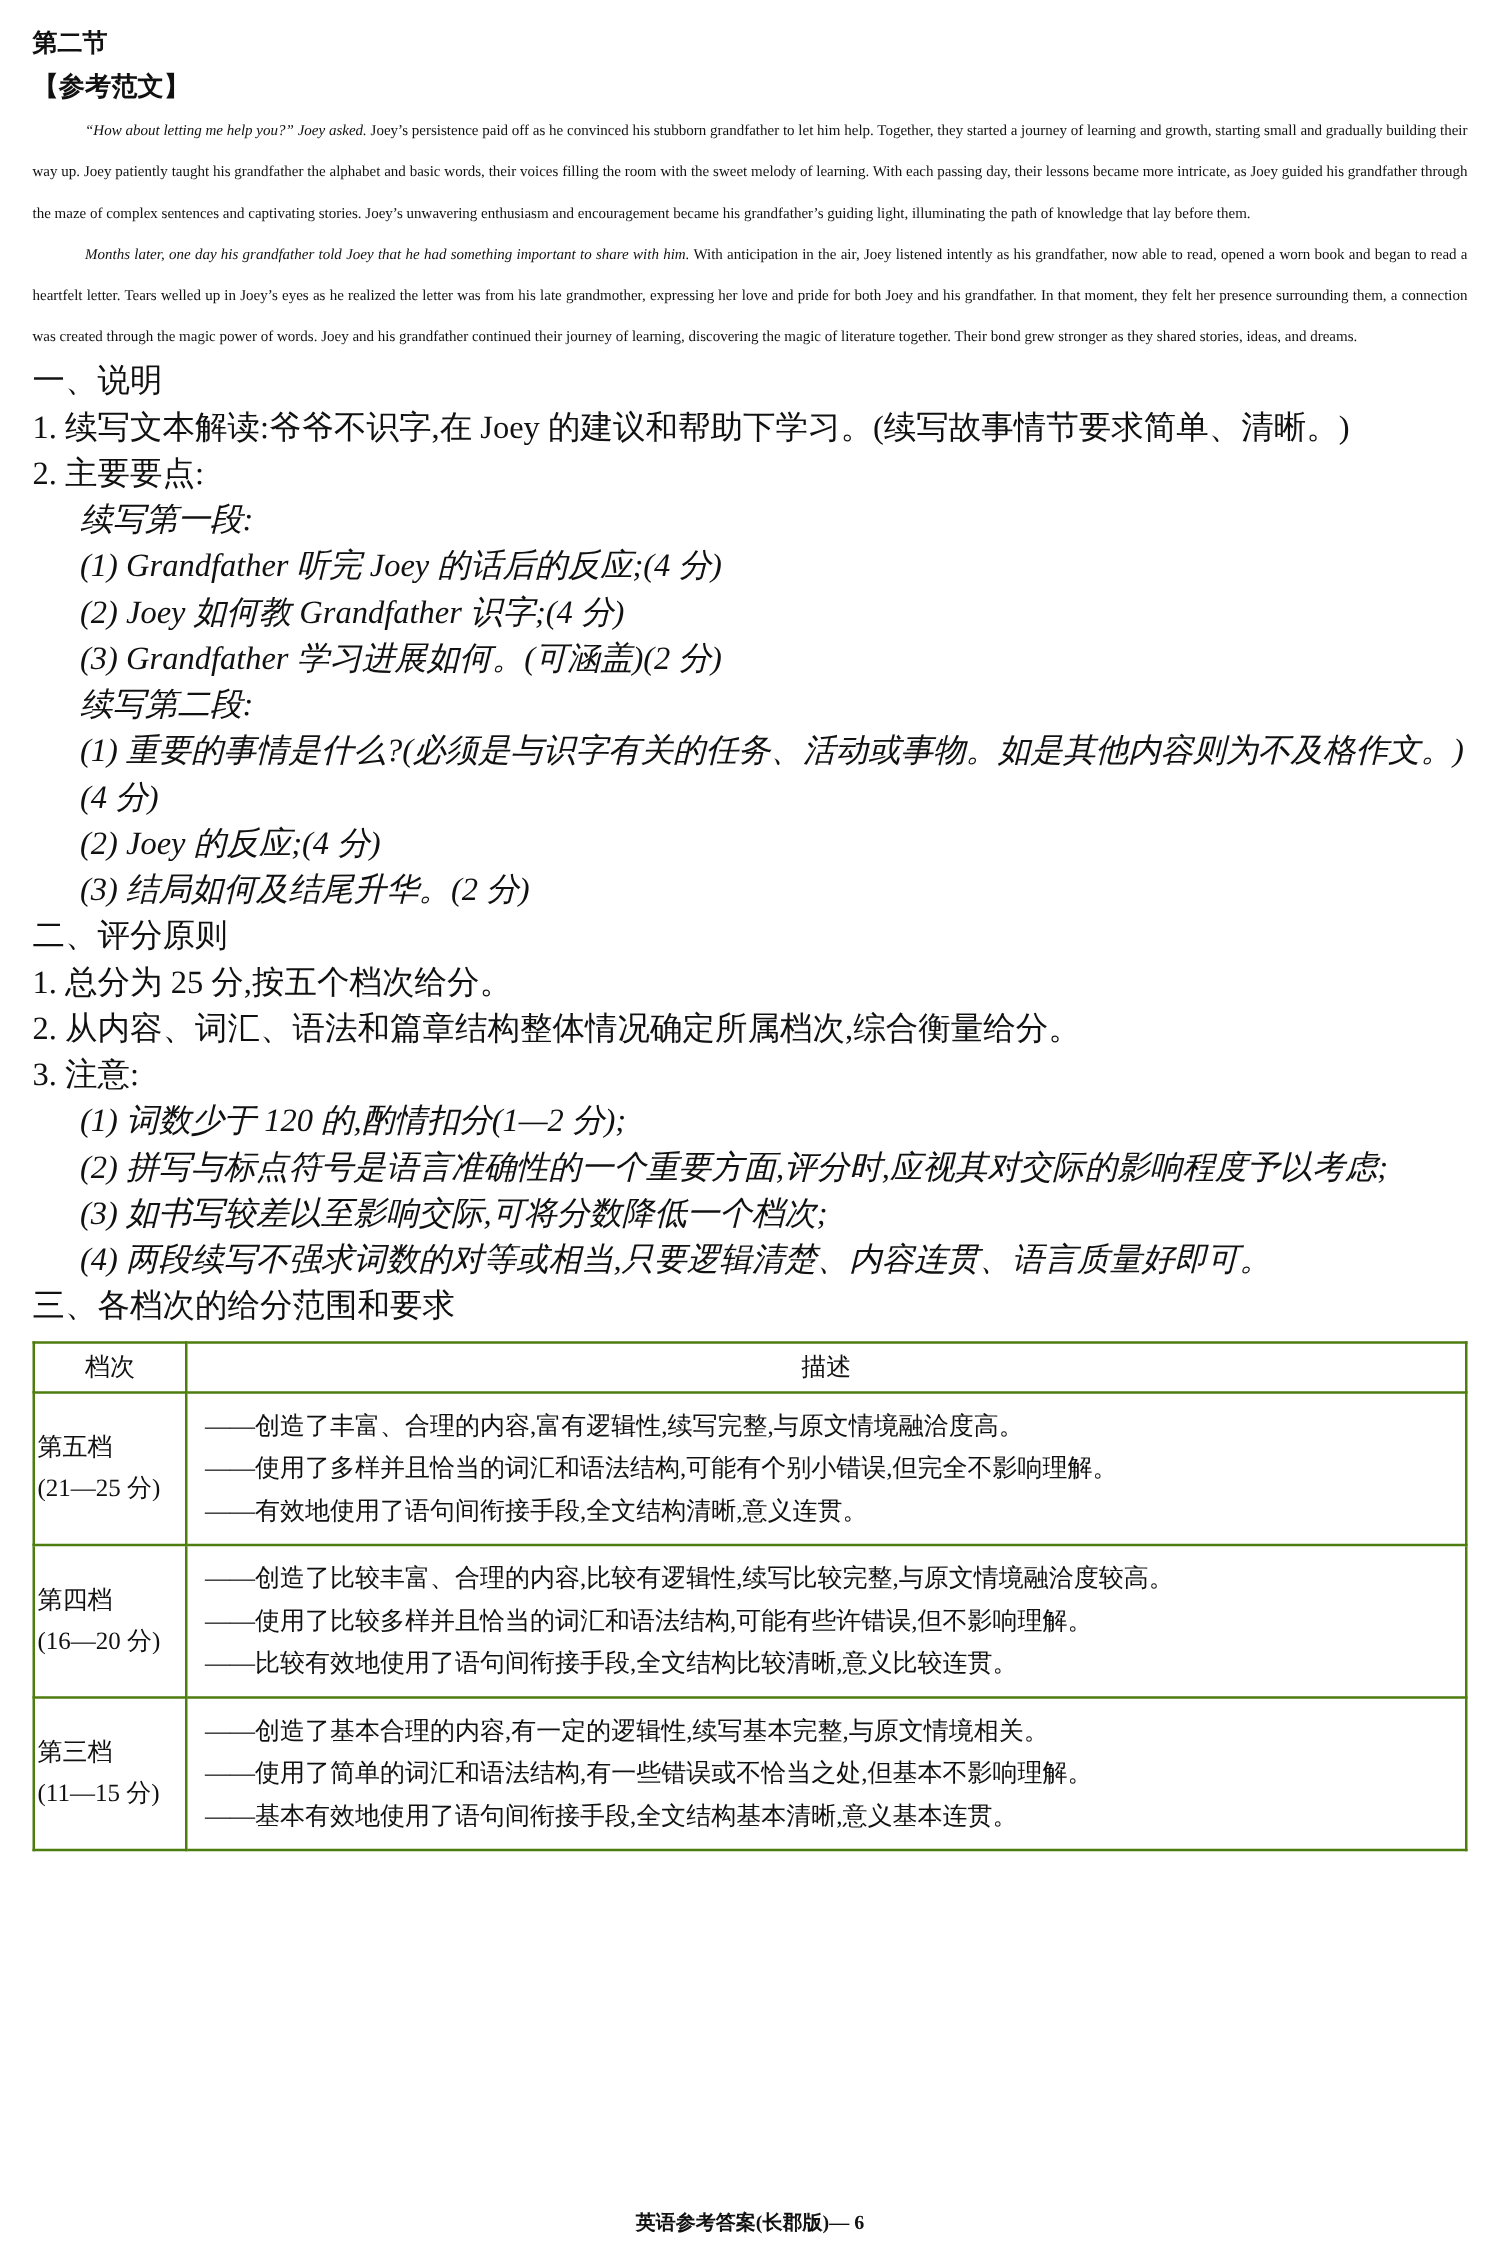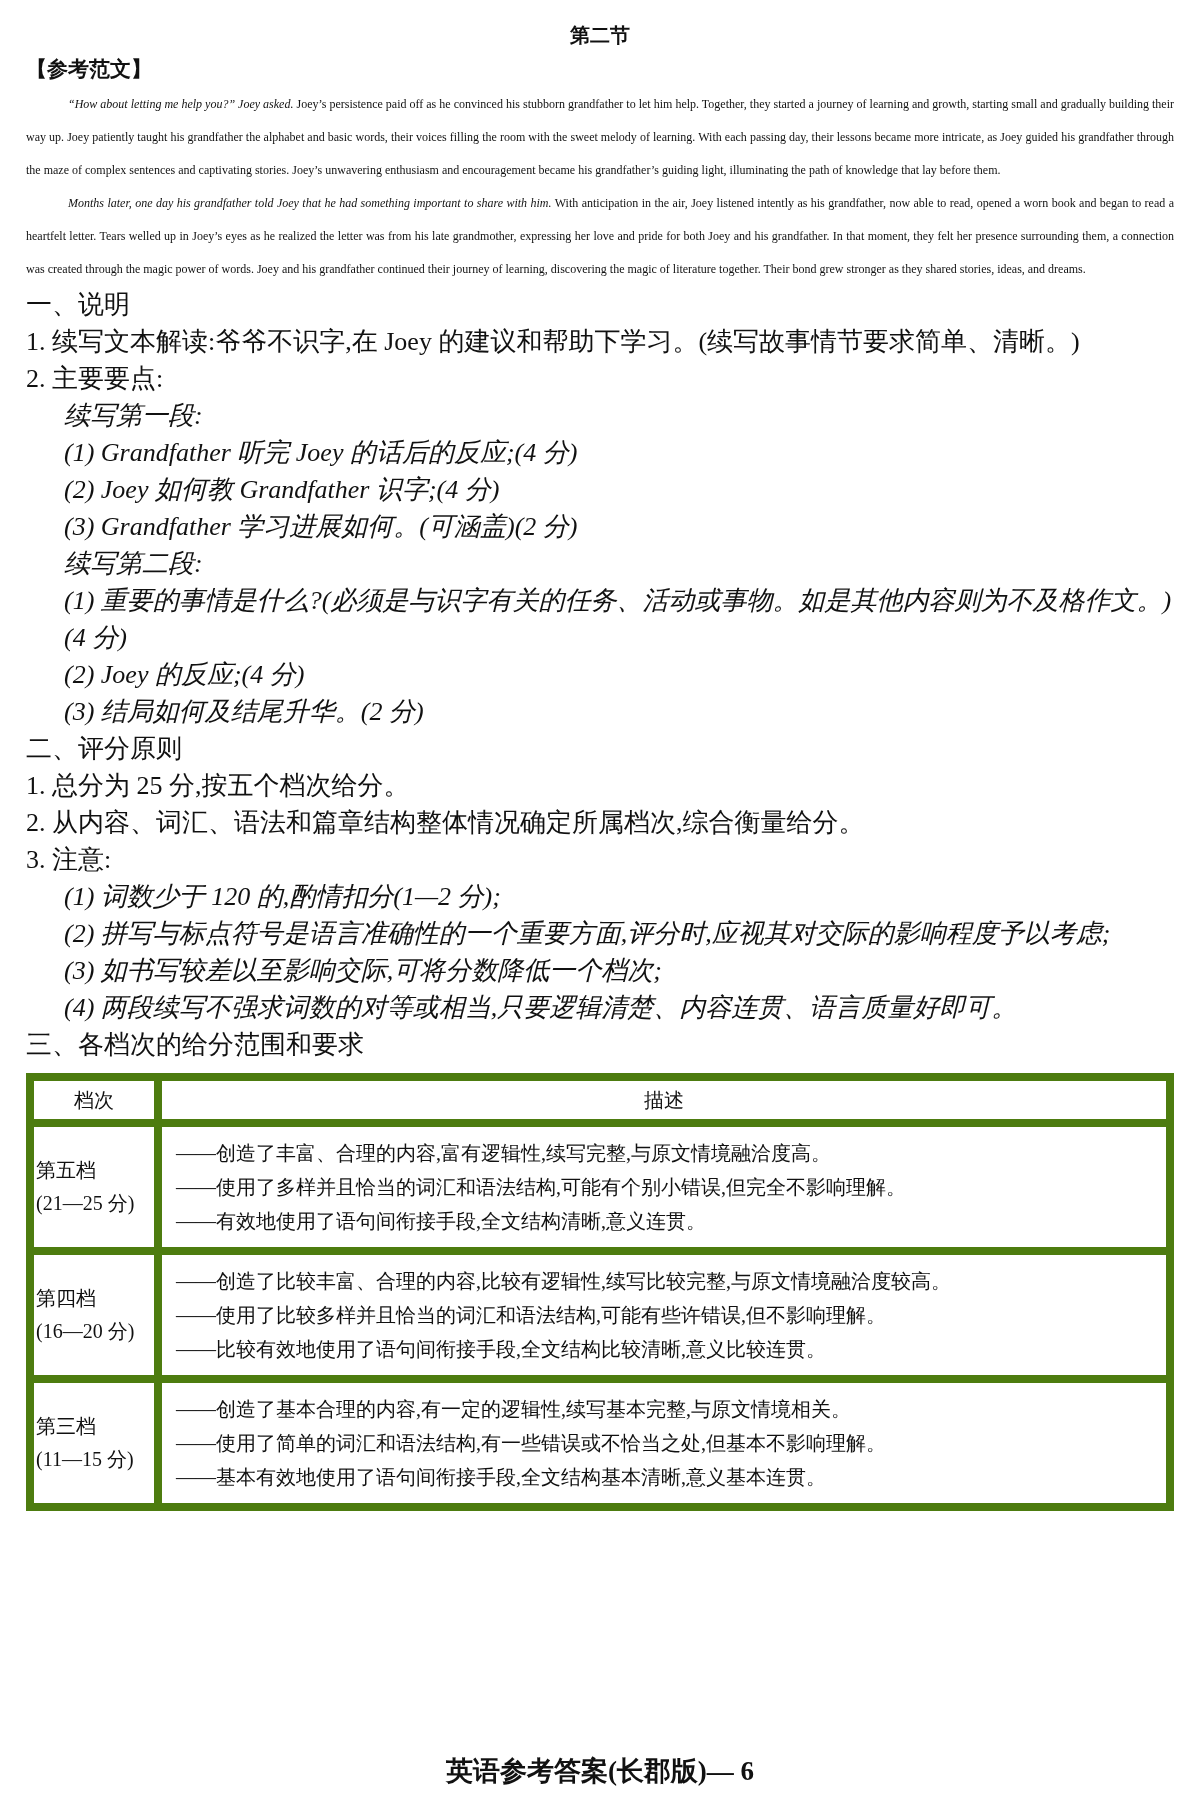--- a/index.html
+++ b/index.html
@@ -10,21 +10,20 @@
     color: #111111;
     font-family: "Liberation Serif", "DejaVu Serif", serif;
     box-sizing: border-box;
     position: relative;
     padding: 20px 26px 0 26px;
   }
   .section-label {
     font-size: 20px;
     font-weight: bold;
     line-height: 30px;
-    text-align: center;
   }
   .heading {
     font-size: 21px;
     font-weight: bold;
     line-height: 38px;
   }
   .essay-para {
     margin: 0;
     font-size: 12px;
     line-height: 33px;
@@ -37,21 +36,21 @@
     line-height: 37px;
   }
   .indent-1 { margin-left: 38px; font-style: italic; }
   table.rubric {
     width: 100%;
     border-collapse: collapse;
     margin-top: 10px;
     font-size: 20px;
   }
   table.rubric th, table.rubric td {
-    border: 8px solid #4d7c0f;
+    border: 2px solid #4d7c0f;
   }
   table.rubric th {
     font-weight: normal;
     text-align: center;
     padding: 6px 4px;
     line-height: 26px;
   }
   .col-level { width: 112px; }
   .level-cell {
     text-align: left;
@@ -63,21 +62,21 @@
     vertical-align: middle;
     padding: 9px 10px 9px 14px;
     line-height: 34px;
   }
   .page-footer {
     position: absolute;
     left: 0;
     right: 0;
     bottom: 22px;
     text-align: center;
-    font-size: 27px;
+    font-size: 16px;
     font-weight: bold;
     margin-top: 28px;
   }
 </style>
 </head>
 <body>
 
 <div>
 
   <div class="section-label">第二节</div>

